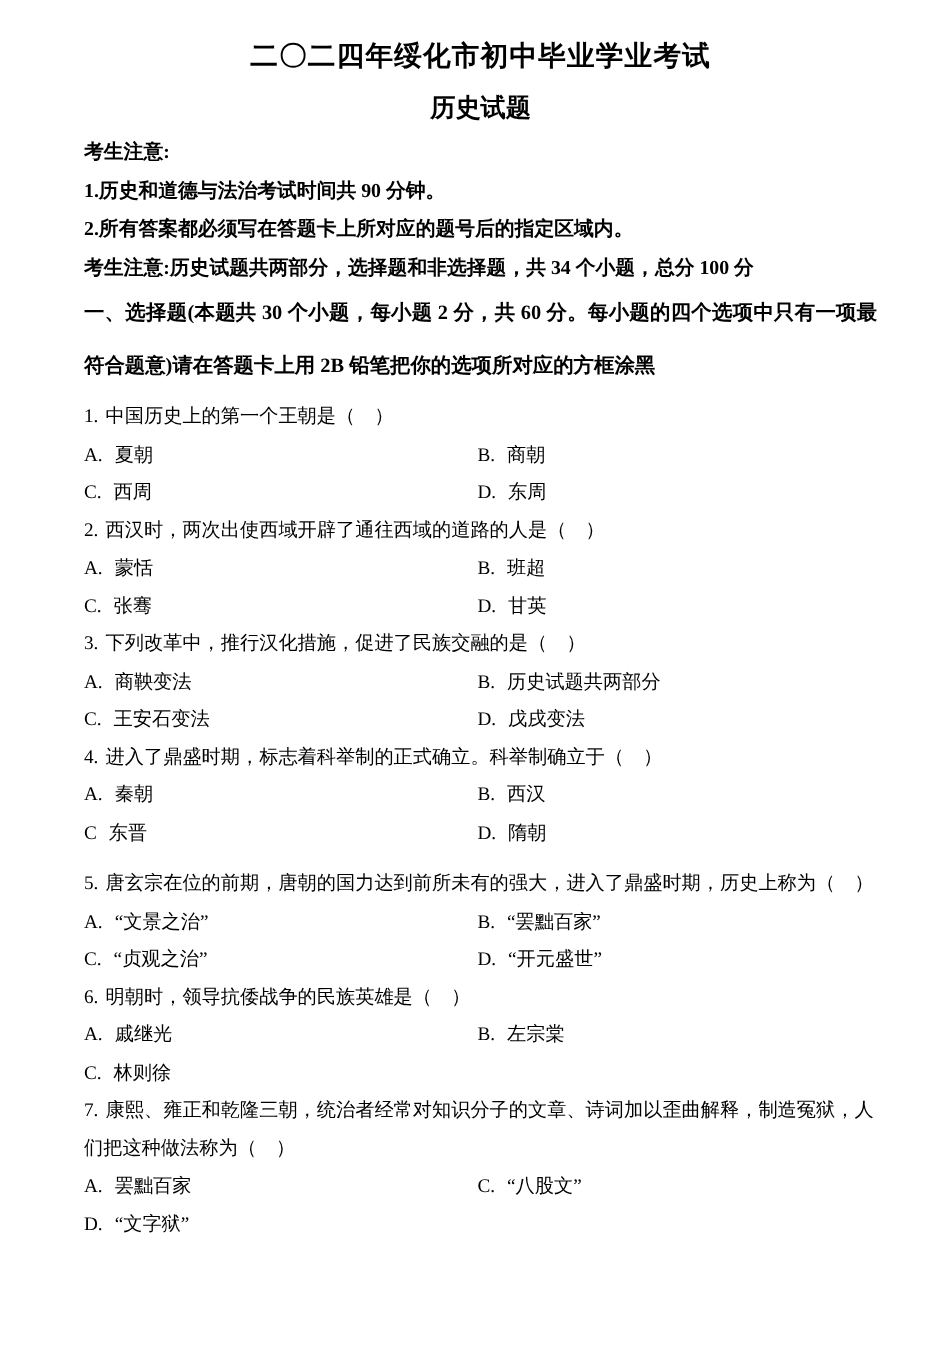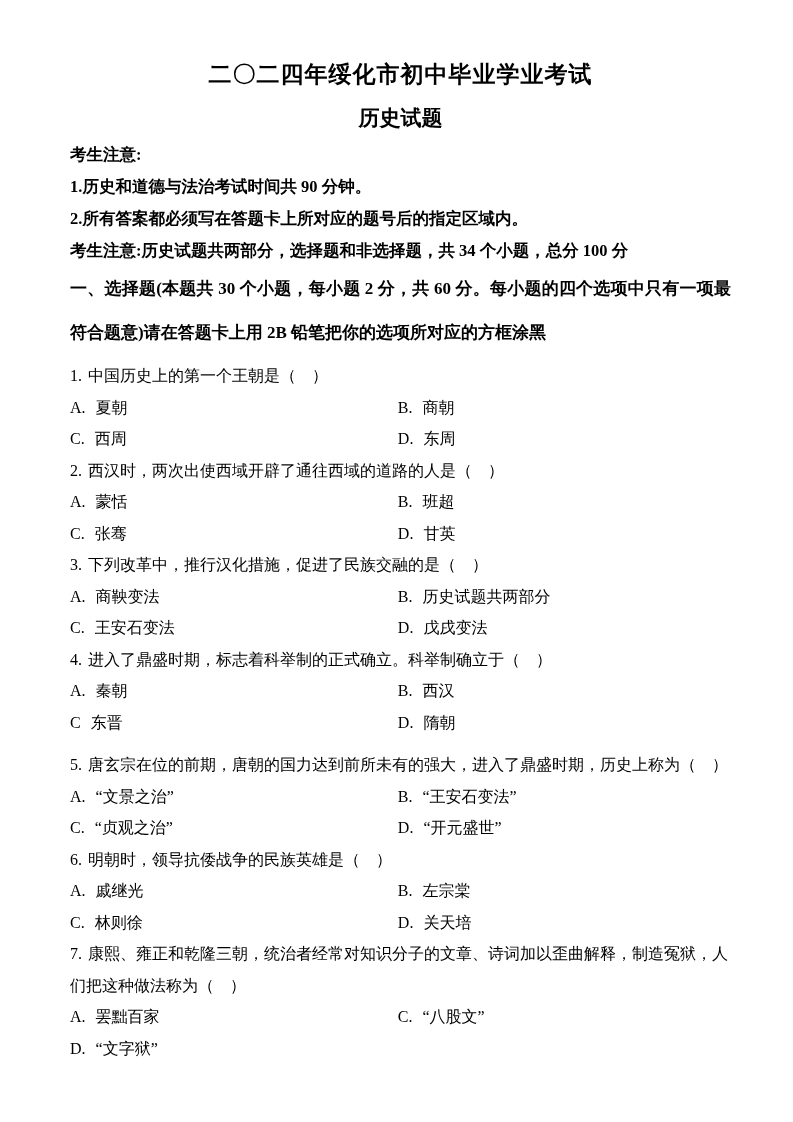--- a/index.html
+++ b/index.html
@@ -8,21 +8,21 @@
     background: #ffffff;
   }
   body {
     width: 793px;
     height: 1122px;
     color: #000000;
     font-family: "Liberation Serif", "DejaVu Serif", serif;
     overflow: hidden;
   }
   .doc {
-    padding: 60px 62px 0 70px;
+    padding: 32px 62px 0 70px;
   }
   .title {
     margin: 0;
     text-align: center;
     font-size: 23px;
     font-weight: bold;
     line-height: 30px;
     letter-spacing: 1px;
   }
   .subtitle {
@@ -172,21 +172,21 @@
 
     <div class="question extra-gap">
       <p class="qline stem">
         <span class="qnum">5.</span><span>唐玄宗在位的前期，唐朝的国力达到前所未有的强大，进入了鼎盛时期，历史上称为（　）</span>
       </p>
       <div class="options">
         <p class="qline option">
           <span class="olabel">A.</span><span>“文景之治”</span>
         </p>
         <p class="qline option">
-          <span class="olabel">B.</span><span>“王安石变法”</span>
+          <span class="olabel">B.</span><span>“罢黜百家”</span>
         </p>
         <p class="qline option">
           <span class="olabel">C.</span><span>“贞观之治”</span>
         </p>
         <p class="qline option">
           <span class="olabel">D.</span><span>“开元盛世”</span>
         </p>
       </div>
     </div>
 
@@ -196,23 +196,20 @@
       </p>
       <div class="options">
         <p class="qline option">
           <span class="olabel">A.</span><span>戚继光</span>
         </p>
         <p class="qline option">
           <span class="olabel">B.</span><span>左宗棠</span>
         </p>
         <p class="qline option">
           <span class="olabel">C.</span><span>林则徐</span>
-        </p>
-        <p class="qline option">
-          <span class="olabel">D.</span><span>关天培</span>
         </p>
       </div>
     </div>
 
     <div class="question">
       <p class="qline stem">
         <span class="qnum">7.</span><span>康熙、雍正和乾隆三朝，统治者经常对知识分子的文章、诗词加以歪曲解释，制造冤狱，人们把这种做法称为（　）</span>
       </p>
       <div class="options">
         <p class="qline option">

